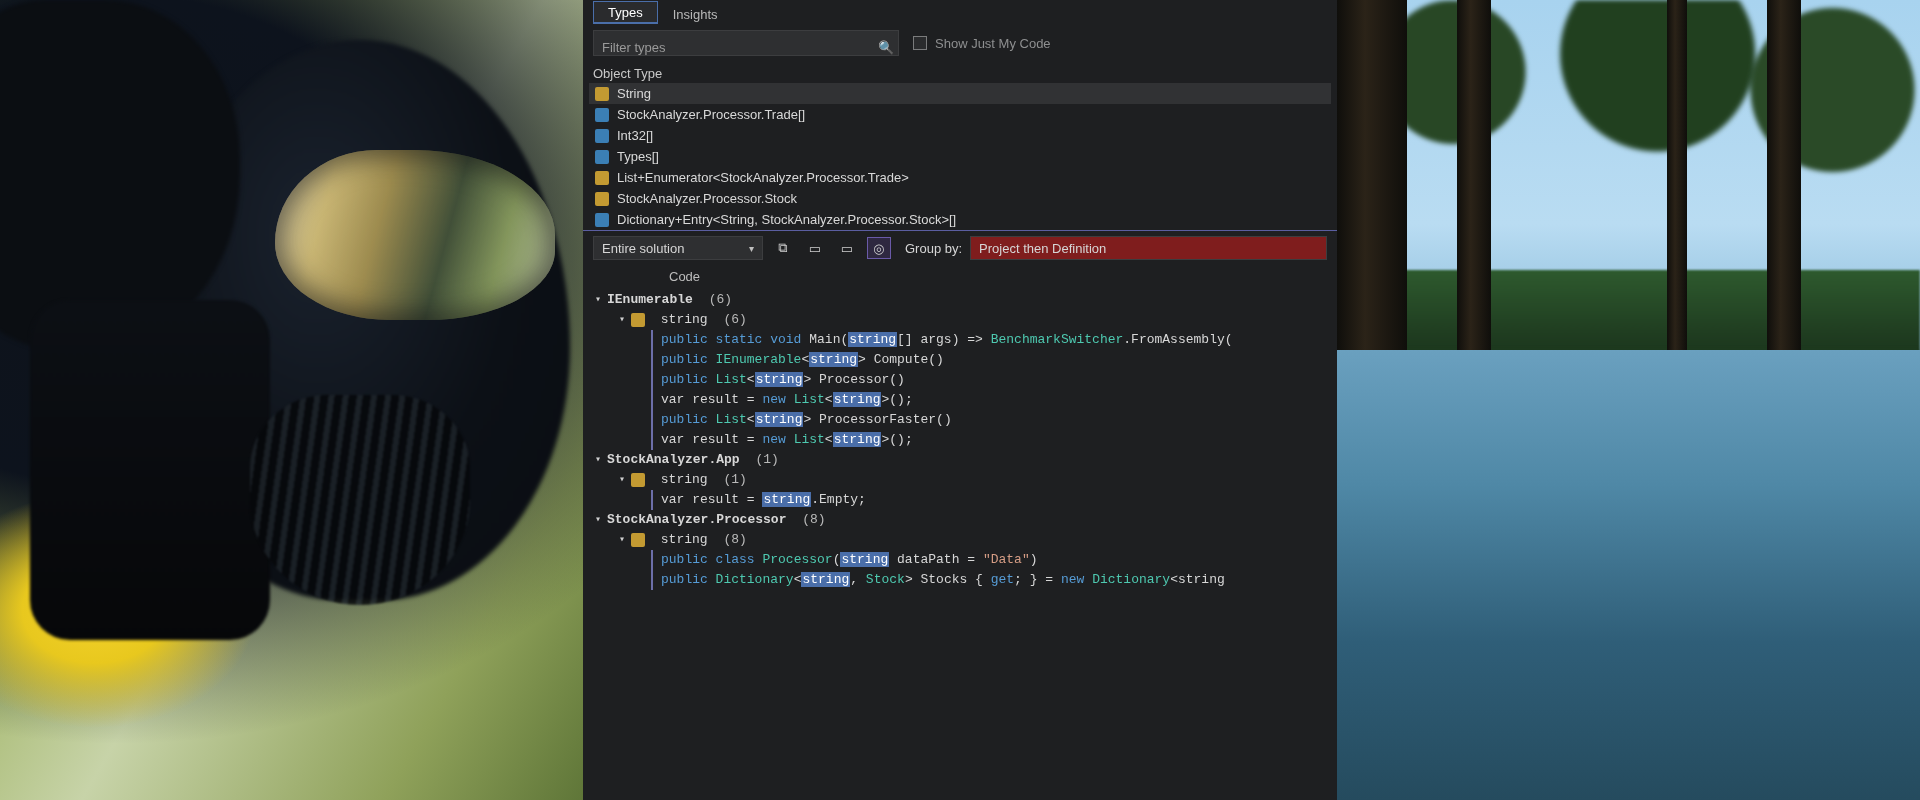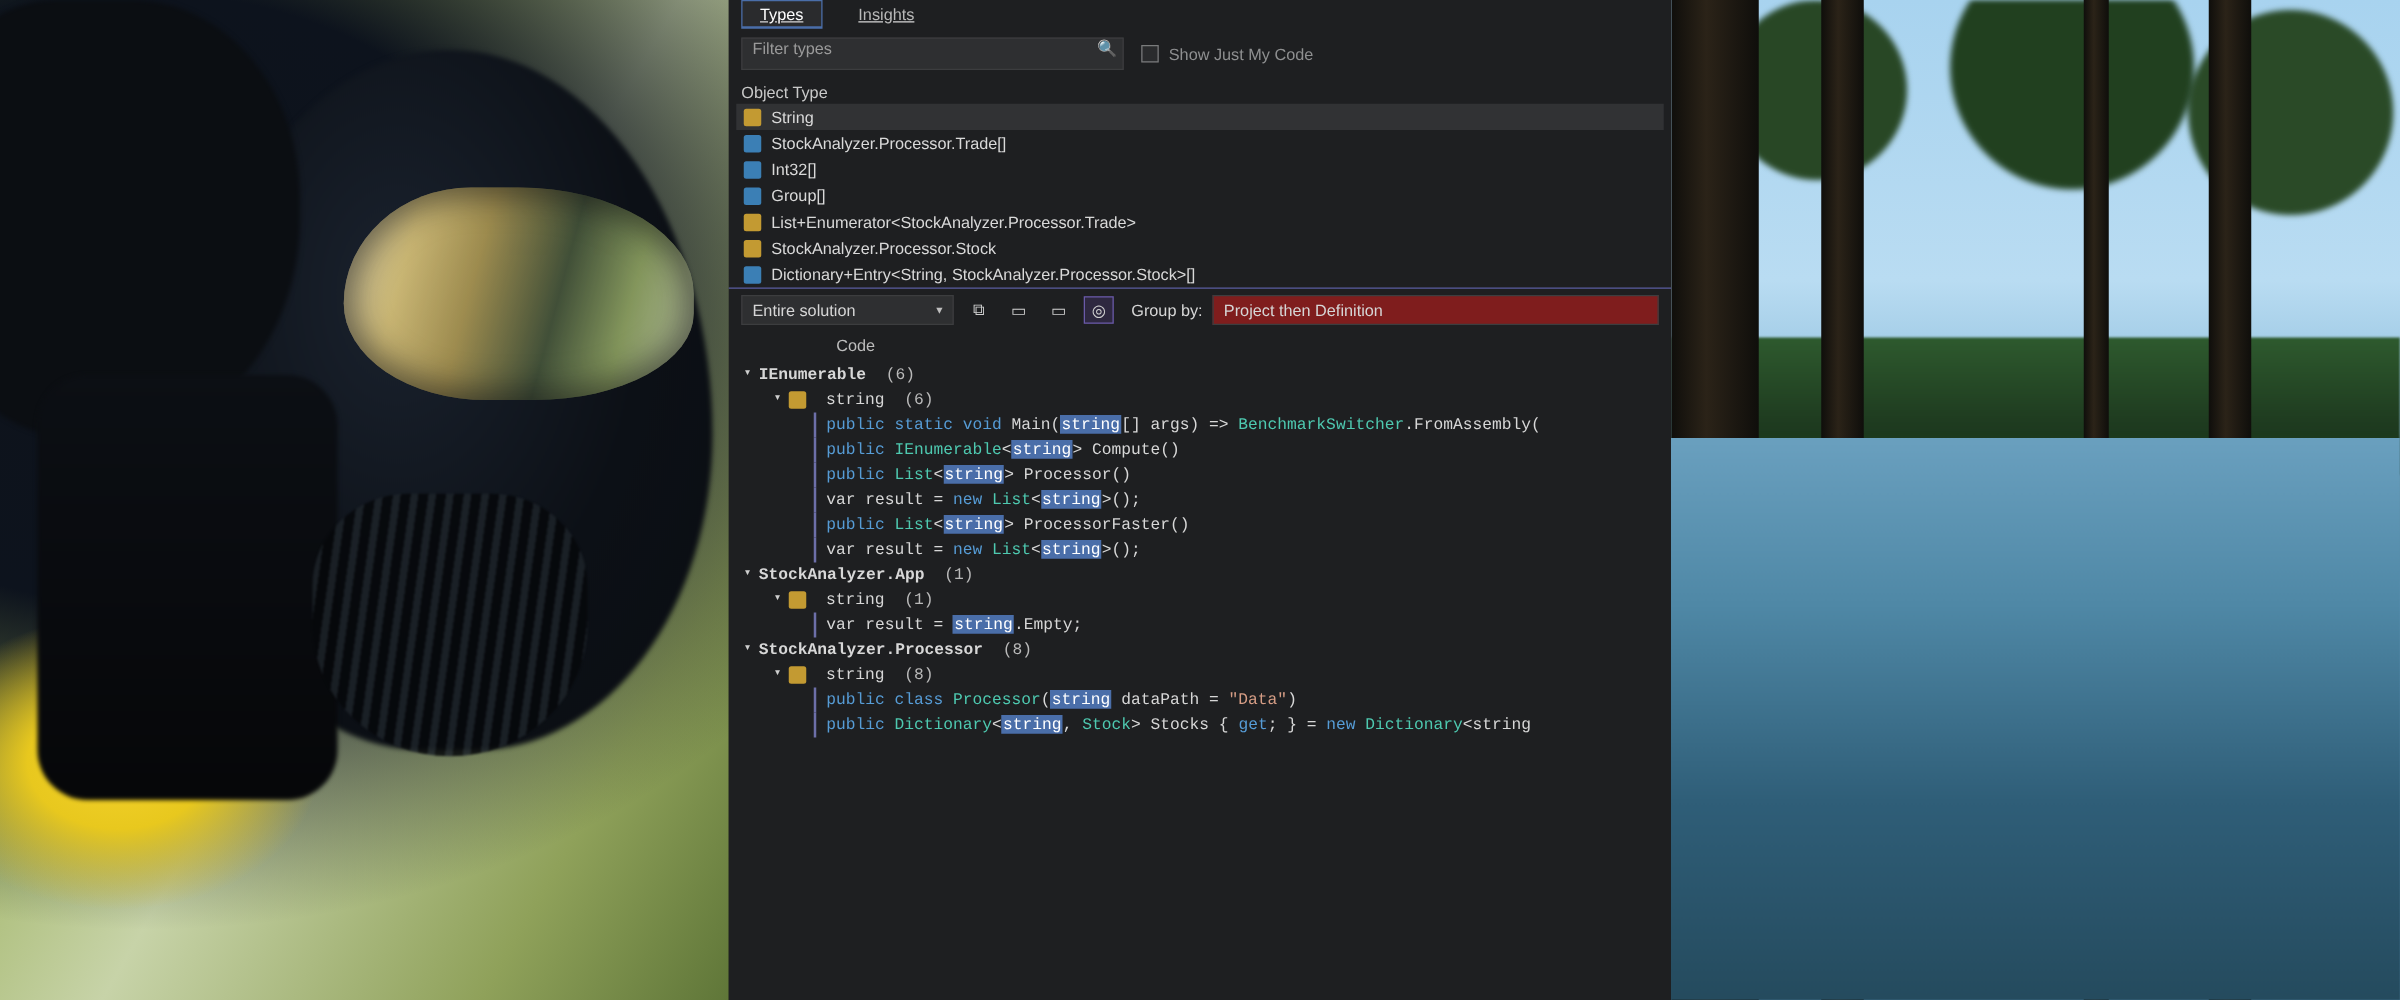--- a/index.html
+++ b/index.html
@@ -55,25 +55,25 @@
                radial-gradient(circle at 55% 30%,#21401f 0 95px,transparent 100px),
                radial-gradient(circle at 85% 50%,#2a4a27 0 80px,transparent 84px);
     filter:blur(2px);}
   .dock{position:absolute;left:170px;top:480px;width:210px;height:60px;background:linear-gradient(180deg,#b7a587,#8d7d60);transform:skew(-12deg,2deg);}
   .stairs{position:absolute;left:100px;bottom:0;width:390px;height:250px;
     background:repeating-linear-gradient(180deg,#c7b48b 0 18px,#a59070 18px 22px);
     transform:perspective(600px) rotateX(48deg);border-left:10px solid #6d5a3a;border-right:10px solid #6d5a3a;}
 
   
   .app { width:754px; height:800px; background:#1e1f21; color:#d7d7d7; font-size:13px; position:relative; }
-  .tabs{display:flex;gap:14px;padding:0 10px;height:24px;align-items:flex-start;text-decoration:underline;}
+  .tabs{display:flex;gap:0;padding:0 10px;height:24px;align-items:flex-end;}
   .tab{padding:3px 14px 2px;color:#b9b9b9;border:1px solid transparent;border-bottom:none;cursor:pointer;}
   .tab.active{background:#2a2b2d;border-color:#4a6ea9;border-bottom:2px solid #4a6ea9;color:#fff;}
   .filter-row{display:flex;align-items:center;gap:14px;padding:6px 10px;}
-  .filter-box{flex:0 0 306px;display:flex;align-items:flex-start;background:#2e2f31;border:1px solid #3c3d3f;height:26px;}
+  .filter-box{flex:0 0 306px;display:flex;align-items:flex-end;background:#2e2f31;border:1px solid #3c3d3f;height:26px;}
   .filter-box input{flex:1;background:transparent;border:none;color:#bdbdbd;font:inherit;padding:0 8px;outline:none;}
   .filter-box input::placeholder{color:#9a9a9a;}
   .sicon{width:24px;text-align:center;color:#cfcfcf;font-size:13px;}
   .chk{display:flex;align-items:center;gap:8px;color:#8e8f90;}
   .chk .box{width:14px;height:14px;border:1px solid #7a7b7c;background:#2a2b2d;}
   .section-title{padding:4px 10px 2px;color:#c9c9c9;}
   .types{padding:0 6px;}
   .trow{display:flex;align-items:center;gap:8px;height:21px;padding:0 6px;cursor:default;}
   .trow.sel{background:#313234;}
   .ico{width:14px;height:14px;flex:0 0 14px;display:inline-block;border-radius:2px;}
@@ -139,21 +139,21 @@
       <div class="trow">
           <span class="ico arr"></span>
           <span class="ttxt">StockAnalyzer.Processor.Trade[]</span>
         </div>
       <div class="trow">
           <span class="ico arr"></span>
           <span class="ttxt">Int32[]</span>
         </div>
       <div class="trow">
           <span class="ico arr"></span>
-          <span class="ttxt">Group[]</span>
+          <span class="ttxt">Types[]</span>
         </div>
       <div class="trow">
           <span class="ico cls"></span>
           <span class="ttxt">List+Enumerator&lt;StockAnalyzer.Processor.Trade&gt;</span>
         </div>
       <div class="trow">
           <span class="ico cls"></span>
           <span class="ttxt">StockAnalyzer.Processor.Stock</span>
         </div>
       <div class="trow">

